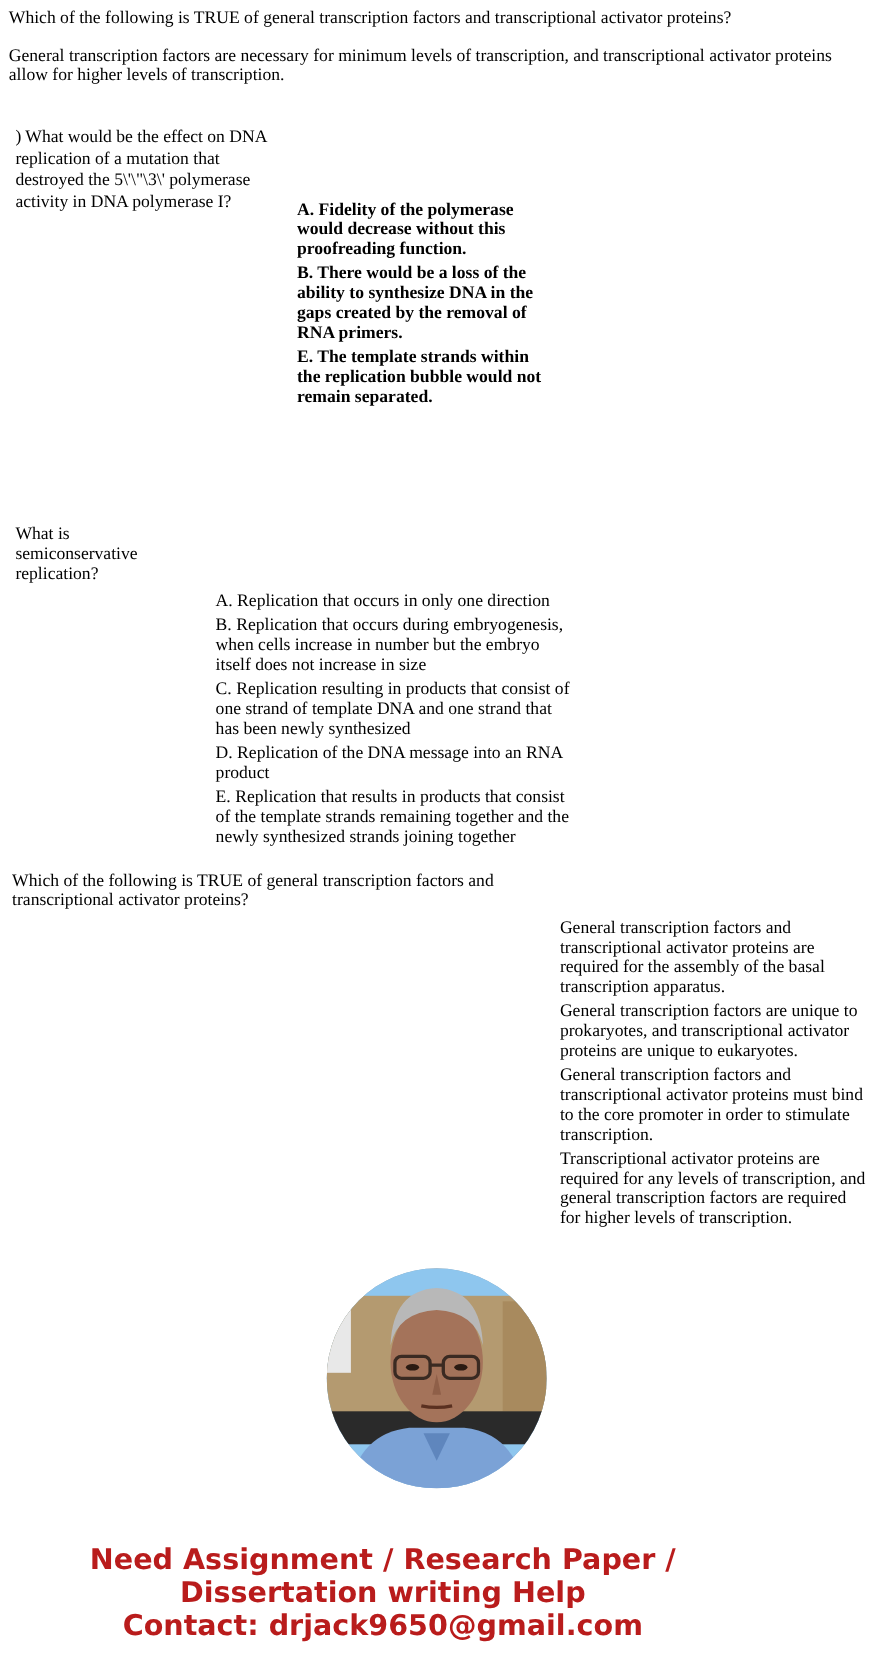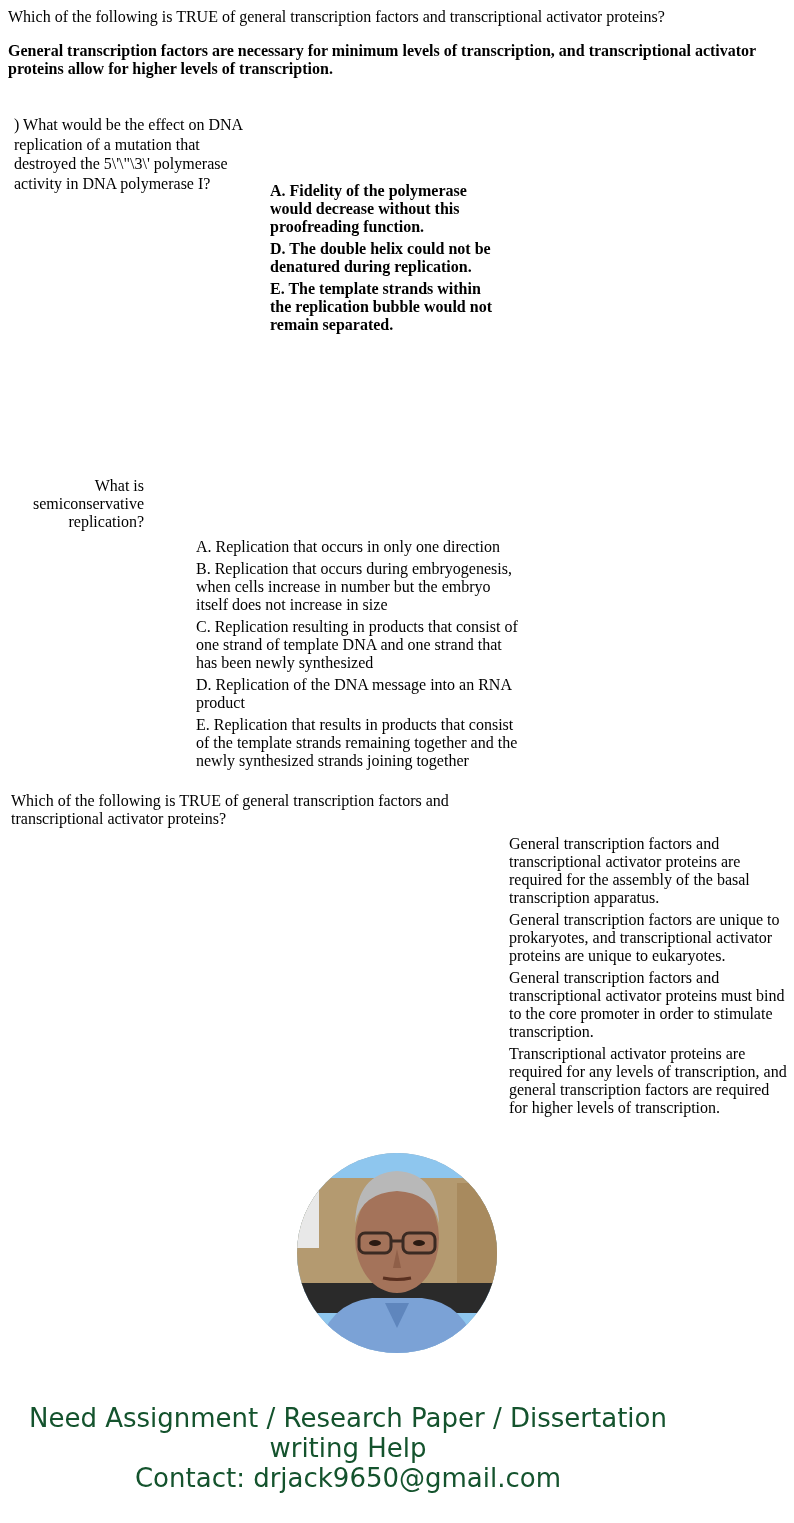--- a/index.html
+++ b/index.html
@@ -3,48 +3,48 @@
 <meta charset="utf-8">
 <style>
   html, body { margin: 0; padding: 0; background: #ffffff; }
   body {
     width: 794px; height: 1523px; position: relative; overflow: hidden;
     font-family: "Liberation Serif", serif; font-size: 16px; line-height: 18px; color: #000;
   }
   .abs { position: absolute; }
   p { margin: 0; }
   .q-line { left: 8px; top: 8px; width: 780px; }
-  .ans-line { left: 8px; top: 42px; width: 780px; font-weight: bold; }
+  .ans-line { left: 8px; top: 42px; width: 780px; }
   .q1 { left: 14px; top: 99px; width: 240px; line-height: 19.5px; margin-top: 16px; }
   .opts1 { left: 270px; top: 182px; width: 230px; font-weight: bold; }
   .opt { margin-bottom: 4px; }
-  .q2 { left: 14px; top: 477px; width: 130px; text-align: right; }
+  .q2 { left: 14px; top: 477px; width: 130px; }
   .opts2 { left: 172px; top: 538px; width: 330px; margin-left: 24px; }
   .q3 { left: 11px; top: 792px; width: 470px; }
   .opts3 { left: 509px; top: 835px; width: 280px; }
   .avatar {
     left: 297px; top: 1153px; width: 200px; height: 200px; border-radius: 50%;
     overflow: hidden; background: #8fa6b8;
   }
   .footer {
     left: 0; top: 1403px; width: 696px; text-align: center;
-    font-family: "DejaVu Sans", sans-serif; font-weight: normal; font-size: 26px; line-height: 30px;
-    color: #14532d;
+    font-family: "DejaVu Sans", sans-serif; font-weight: bold; font-size: 26px; line-height: 30px;
+    color: #b91c1c;
   }
 </style>
 </head>
 <body>
 
 <p class="abs q-line">Which of the following is TRUE of general transcription factors and transcriptional activator proteins?</p>
 <p class="abs ans-line">General transcription factors are necessary for minimum levels of transcription, and transcriptional activator proteins allow for higher levels of transcription.</p>
 
 <div class="abs q1">) What would be the effect on DNA replication of a mutation that destroyed the 5\'\"\3\' polymerase activity in DNA polymerase I?</div>
 <div class="abs opts1">
   <div class="opt">A. Fidelity of the polymerase would decrease without this proofreading function.</div>
-  <div class="opt">D. The double helix could not be denatured during replication.</div>
+  <div class="opt">B. There would be a loss of the ability to synthesize DNA in the gaps created by the removal of RNA primers.</div>
   <div class="opt">E. The template strands within the replication bubble would not remain separated.</div>
 </div>
 
 <div class="abs q2">What is semiconservative replication?</div>
 <div class="abs opts2">
   <div class="opt">A. Replication that occurs in only one direction</div>
   <div class="opt">B. Replication that occurs during embryogenesis, when cells increase in number but the embryo itself does not increase in size</div>
   <div class="opt">C. Replication resulting in products that consist of one strand of template DNA and one strand that has been newly synthesized</div>
   <div class="opt">D. Replication of the DNA message into an RNA product</div>
   <div class="opt">E. Replication that results in products that consist of the template strands remaining together and the newly synthesized strands joining together</div>

